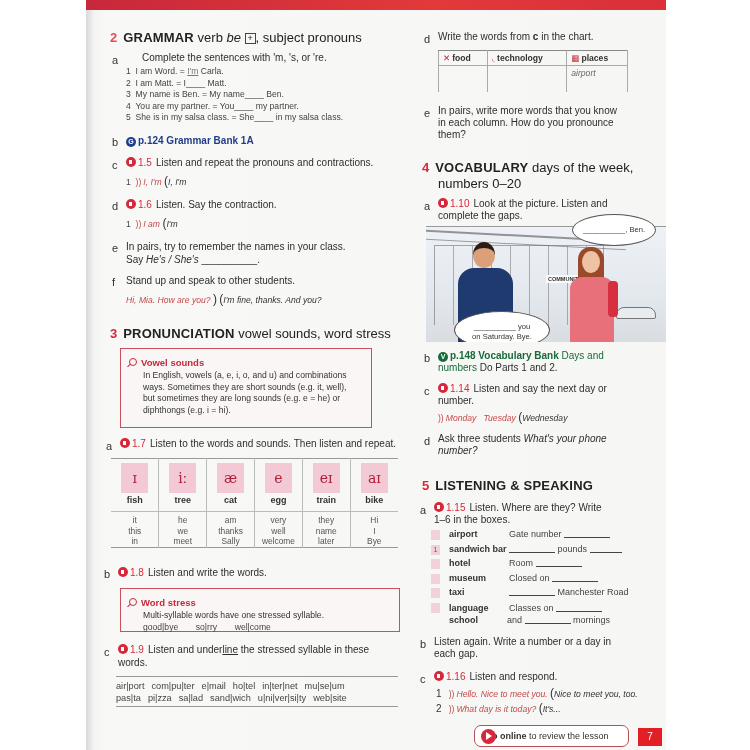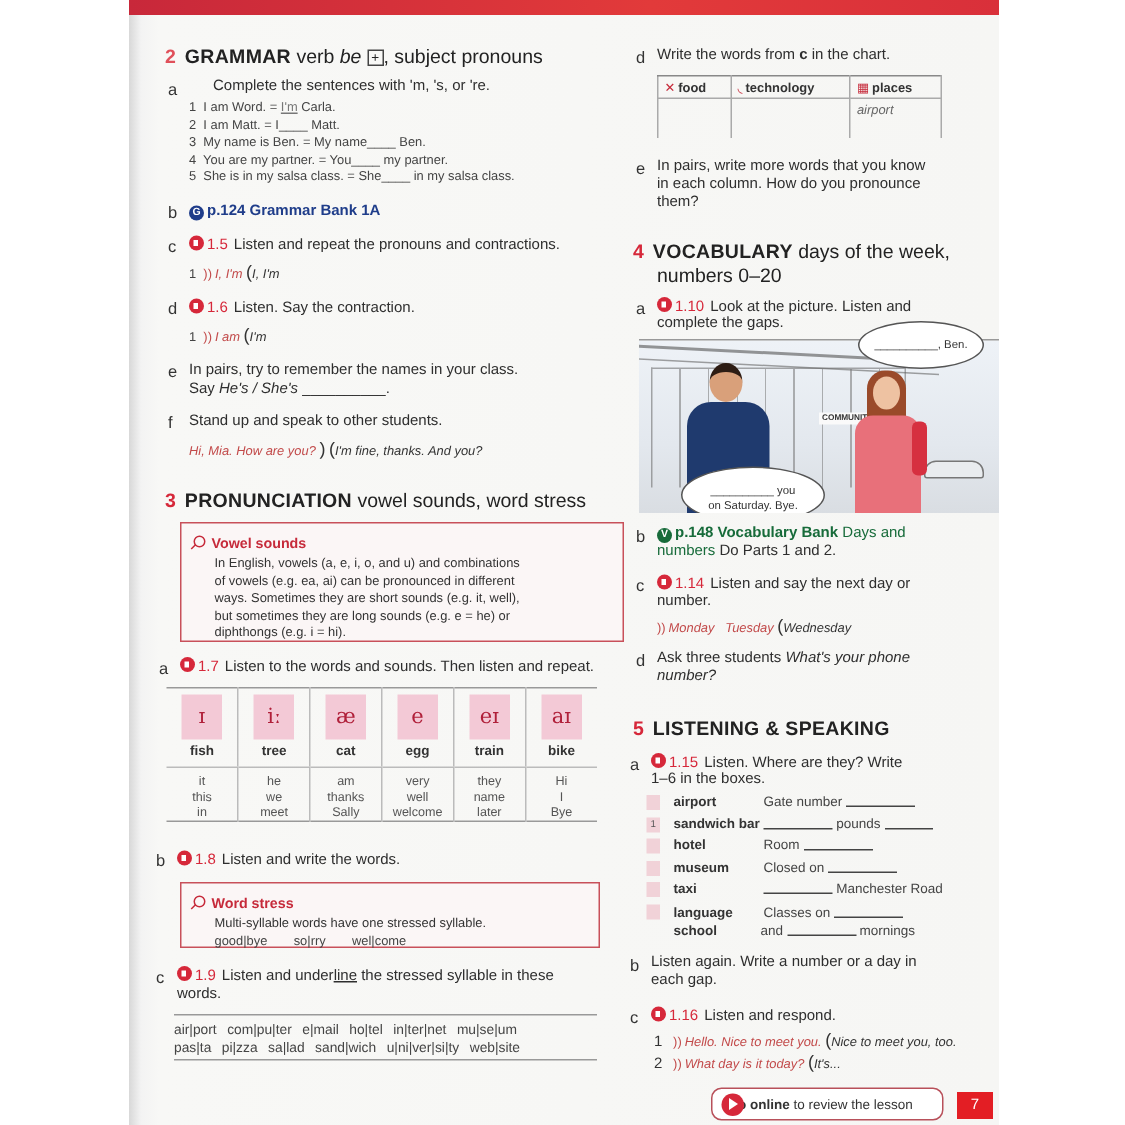--- a/index.html
+++ b/index.html
@@ -140,24 +140,23 @@
   <div class="t" style="left:40px; top:275px;">Stand up and speak to other students.</div>
   <div class="t small" style="left:40px; top:294px;">
     <span class="say">Hi, Mia. How are you?</span> <span class="paren">)</span> <span class="paren">(</span><span class="resp">I'm fine, thanks. And you?</span>
   </div>
 
   <div class="sec-head" style="left:24px; top:326px;">
     <span class="sec-num strong">3</span><span class="sec-title">PRONUNCIATION</span>
     <span class="sec-sub">vowel sounds, word stress</span>
   </div>
 
-  <div class="tip-box" style="left:34px; top:348px; width:296px; height:80px; padding:3px 8px;">
+  <div class="tip-box" style="left:34px; top:348px; width:252px; height:80px; padding:3px 8px;">
     <div><span class="tip-icon"></span><span class="tip-title">Vowel sounds</span></div>
     <div class="small" style="padding-left:14px; color:#333;">In English, vowels (a, e, i, o, and u) and combinations</div>
-    <div class="small" style="padding-left:14px; color:#333;">of vowels (e.g. ea, ai) can be pronounced in different</div>
     <div class="small" style="padding-left:14px; color:#333;">ways. Sometimes they are short sounds (e.g. it, well),</div>
     <div class="small" style="padding-left:14px; color:#333;">but sometimes they are long sounds (e.g. e = he) or</div>
     <div class="small" style="padding-left:14px; color:#333;">diphthongs (e.g. i = hi).</div>
   </div>
 
   <span class="ex-letter" style="left:20px; top:440px;">a</span>
   <div class="t" style="left:34px; top:438px;">
     <span class="audio-icon"></span><span class="track">1.7</span><span>Listen to the words and sounds. Then listen and repeat.</span>
   </div>
 

